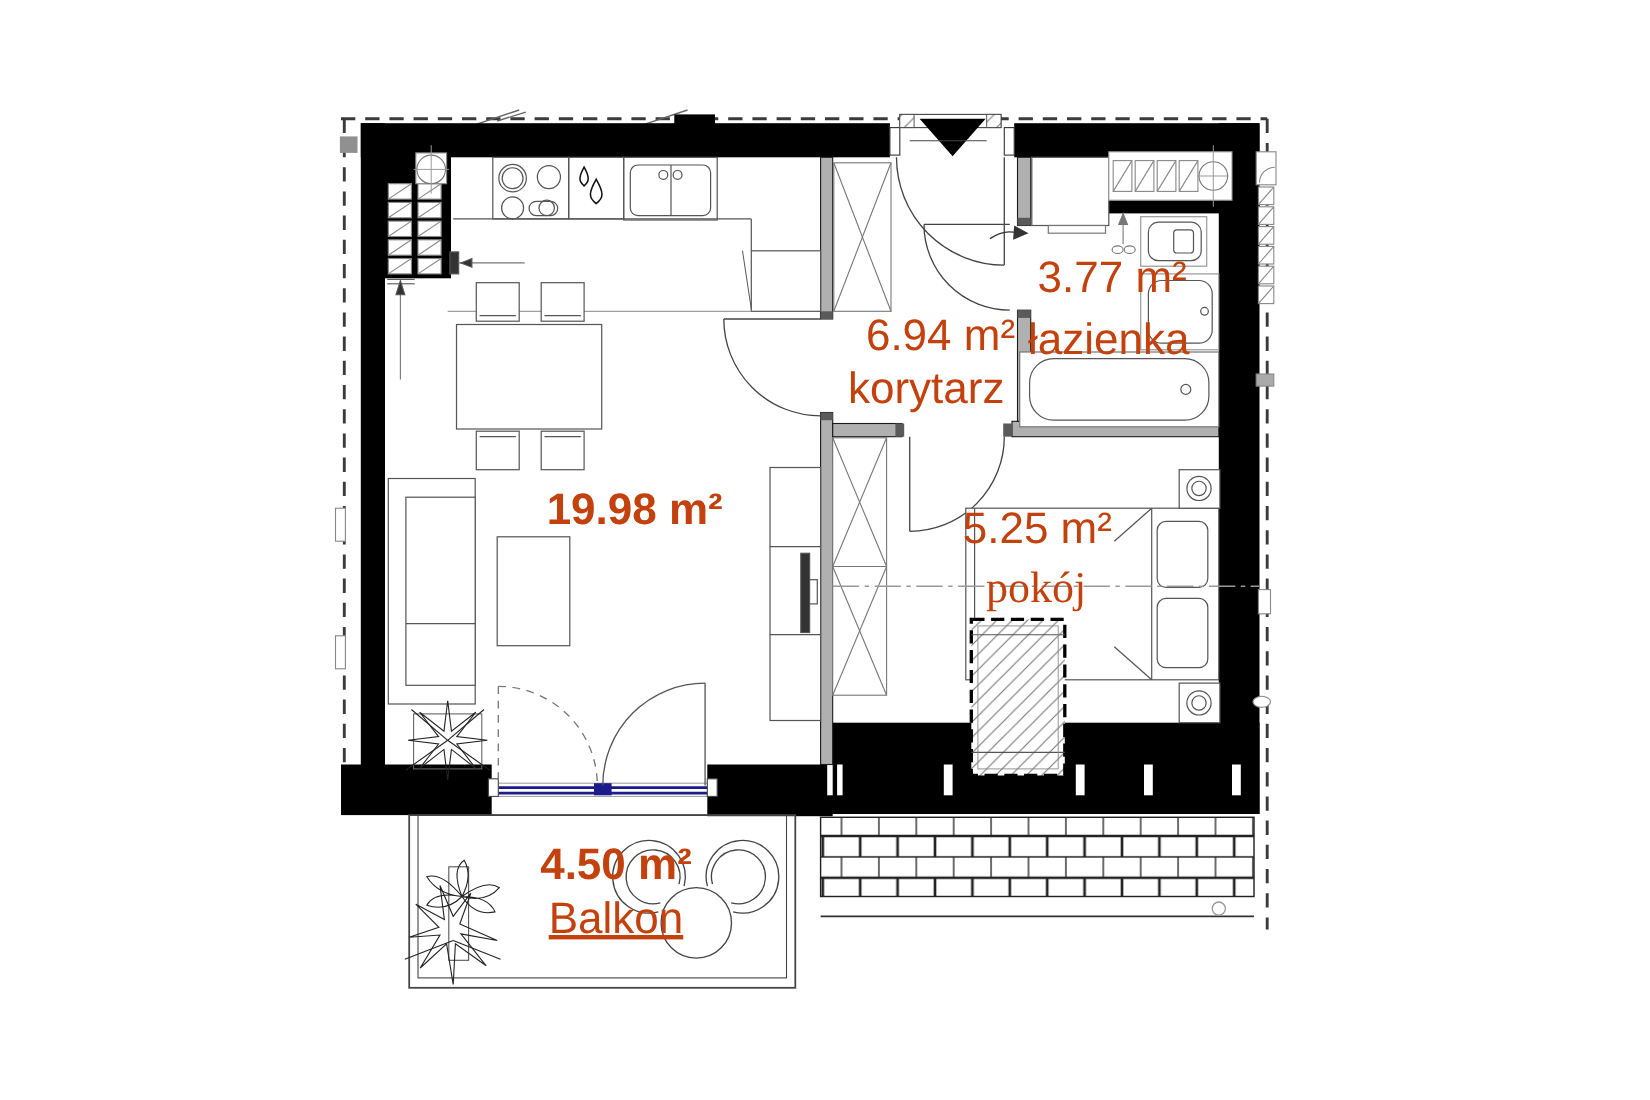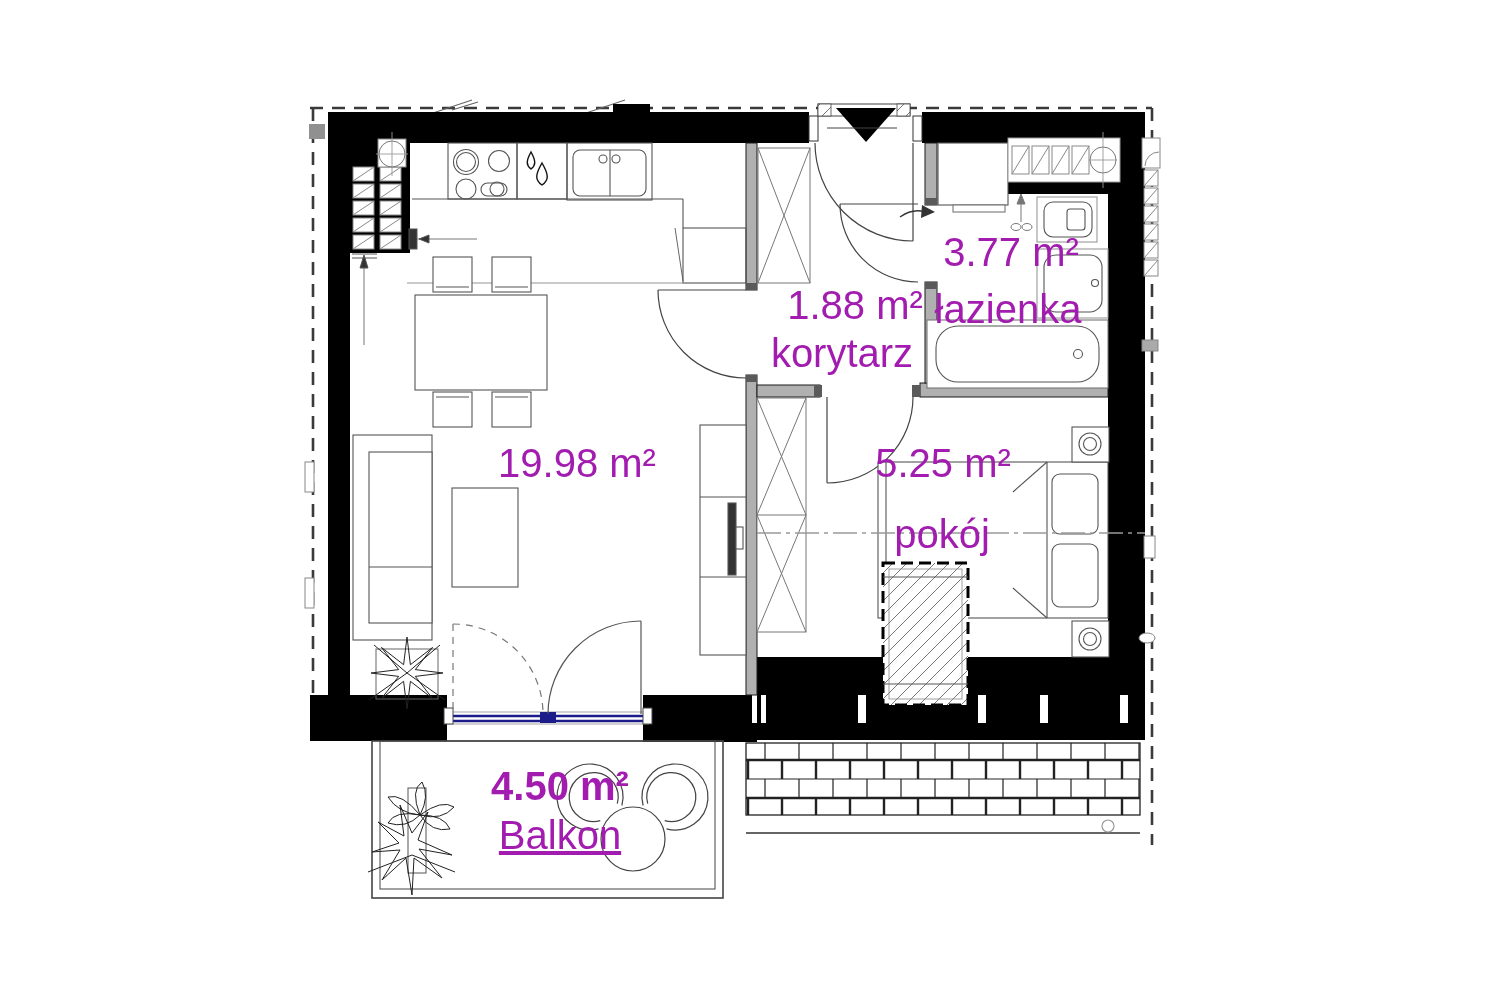--- a/index.html
+++ b/index.html
@@ -1,20 +1,20 @@
 <!DOCTYPE html>
 <html><head>
 <meta charset="utf-8">
 <style>
   html,body{margin:0;padding:0;background:#fff;}
   #canvas{position:relative;width:1500px;height:1000px;background:#fff;overflow:hidden;
           font-family:"Liberation Sans", sans-serif;}
   #plan-svg{position:absolute;left:0;top:0;}
   .room-label{position:absolute;transform:translate(-50%,-50%);white-space:nowrap;
-              color:#a21caf;font-size:40px;line-height:1;letter-spacing:0px;}
+              color:#c2410c;font-size:40px;line-height:1;letter-spacing:0px;}
 </style>
 </head>
 <body>
 
 <div id="canvas">
 <svg id="plan-svg" width="1500" height="1000" viewBox="0 0 1500 1000">
   <defs>
     <pattern id="brick" width="34" height="38" patternUnits="userSpaceOnUse">
       <rect width="34" height="38" fill="#fff"></rect>
       <path d="M0,0.6 H34 M0,19 H34 M0,37.4 H34 M0.6,0 V19 M17,19 V38 M33.4,0 V19" stroke="#222" stroke-width="1.2" fill="none"></path>
@@ -341,26 +341,26 @@
     <rect x="1144" y="242" width="14" height="16"></rect>
         <line x1="1144" y1="258" x2="1158" y2="242"></line>
     <rect x="1144" y="260" width="14" height="16"></rect>
         <line x1="1144" y1="276" x2="1158" y2="260"></line>
     <rect x="1142" y="340" width="16" height="11" fill="#aaa"></rect>
     <rect x="1144" y="536" width="11" height="22"></rect>
     <ellipse cx="1147" cy="638" rx="8" ry="5"></ellipse>
   </g>
 </svg>
 
-  <div class="room-label" style="left:577px;top:463px;">19.98 m²</div>
-
-  <div class="room-label" style="left:855px;top:305px;">1.88 m²</div>
+  <div class="room-label" style="left:577px;top:463px;font-weight:bold;">19.98 m²</div>
+
+  <div class="room-label" style="left:855px;top:305px;">6.94 m²</div>
   <div class="room-label" style="left:842px;top:353px;">korytarz</div>
 
   <div class="room-label" style="left:1011px;top:252px;">3.77 m²</div>
   <div class="room-label" style="left:1008px;top:309px;">łazienka</div>
 
-  <div class="room-label" style="left:943px;top:463px;">5.25 m²</div>
-  <div class="room-label" style="left:942px;top:534px;">pokój</div>
+  <div class="room-label" style="left:943px;top:481px;">5.25 m²</div>
+  <div class="room-label" style="left:942px;top:534px;font-family:Liberation Serif, serif;">pokój</div>
 
   <div class="room-label" style="left:560px;top:786px;font-weight:bold;">4.50 m²</div>
   <div class="room-label" style="left:560px;top:835px;text-decoration:underline;">Balkon</div>
 </div>
 
 </body></html>

